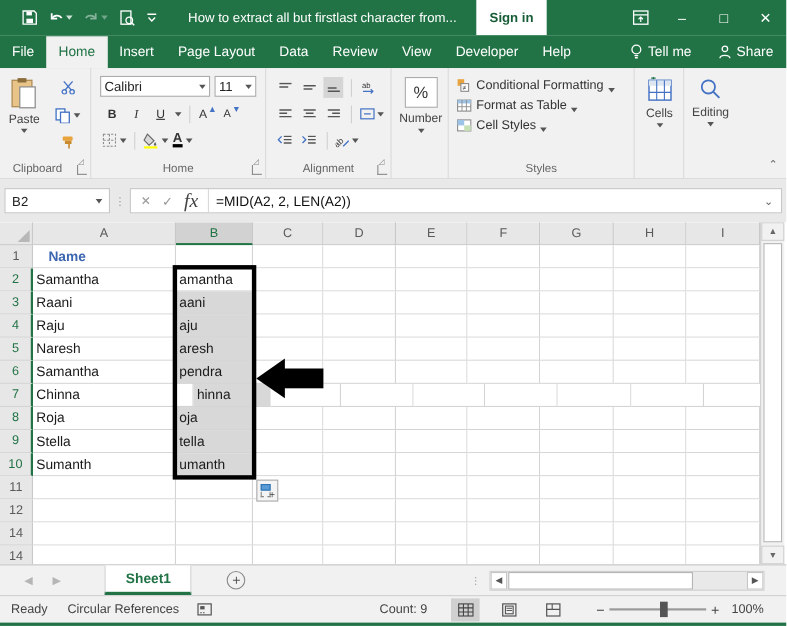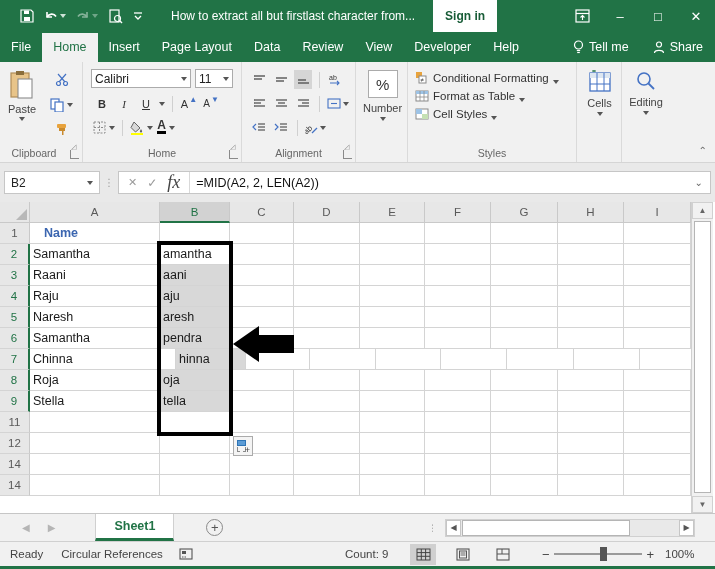--- a/index.html
+++ b/index.html
@@ -578,20 +578,32 @@
         <div class="cell selgray" style="width: 70px;">tella</div>
         <div class="cell" style="width: 64px;"></div>
         <div class="cell" style="width: 66px;"></div>
         <div class="cell" style="width: 65px;"></div>
         <div class="cell" style="width: 66px;"></div>
         <div class="cell" style="width: 67px;"></div>
         <div class="cell" style="width: 66px;"></div>
         <div class="cell" style="width: 67px;"></div>
       </div>
       <div class="grow">
+        <div class="rhead sel">10</div>
+        <div class="cell" style="width: 130px;">Sumanth</div>
+        <div class="cell selgray" style="width: 70px;">umanth</div>
+        <div class="cell" style="width: 64px;"></div>
+        <div class="cell" style="width: 66px;"></div>
+        <div class="cell" style="width: 65px;"></div>
+        <div class="cell" style="width: 66px;"></div>
+        <div class="cell" style="width: 67px;"></div>
+        <div class="cell" style="width: 66px;"></div>
+        <div class="cell" style="width: 67px;"></div>
+      </div>
+      <div class="grow">
         <div class="rhead">11</div>
         <div class="cell" style="width: 130px;"></div>
         <div class="cell" style="width: 70px;"></div>
         <div class="cell" style="width: 64px;"></div>
         <div class="cell" style="width: 66px;"></div>
         <div class="cell" style="width: 65px;"></div>
         <div class="cell" style="width: 66px;"></div>
         <div class="cell" style="width: 67px;"></div>
         <div class="cell" style="width: 66px;"></div>
         <div class="cell" style="width: 67px;"></div>

